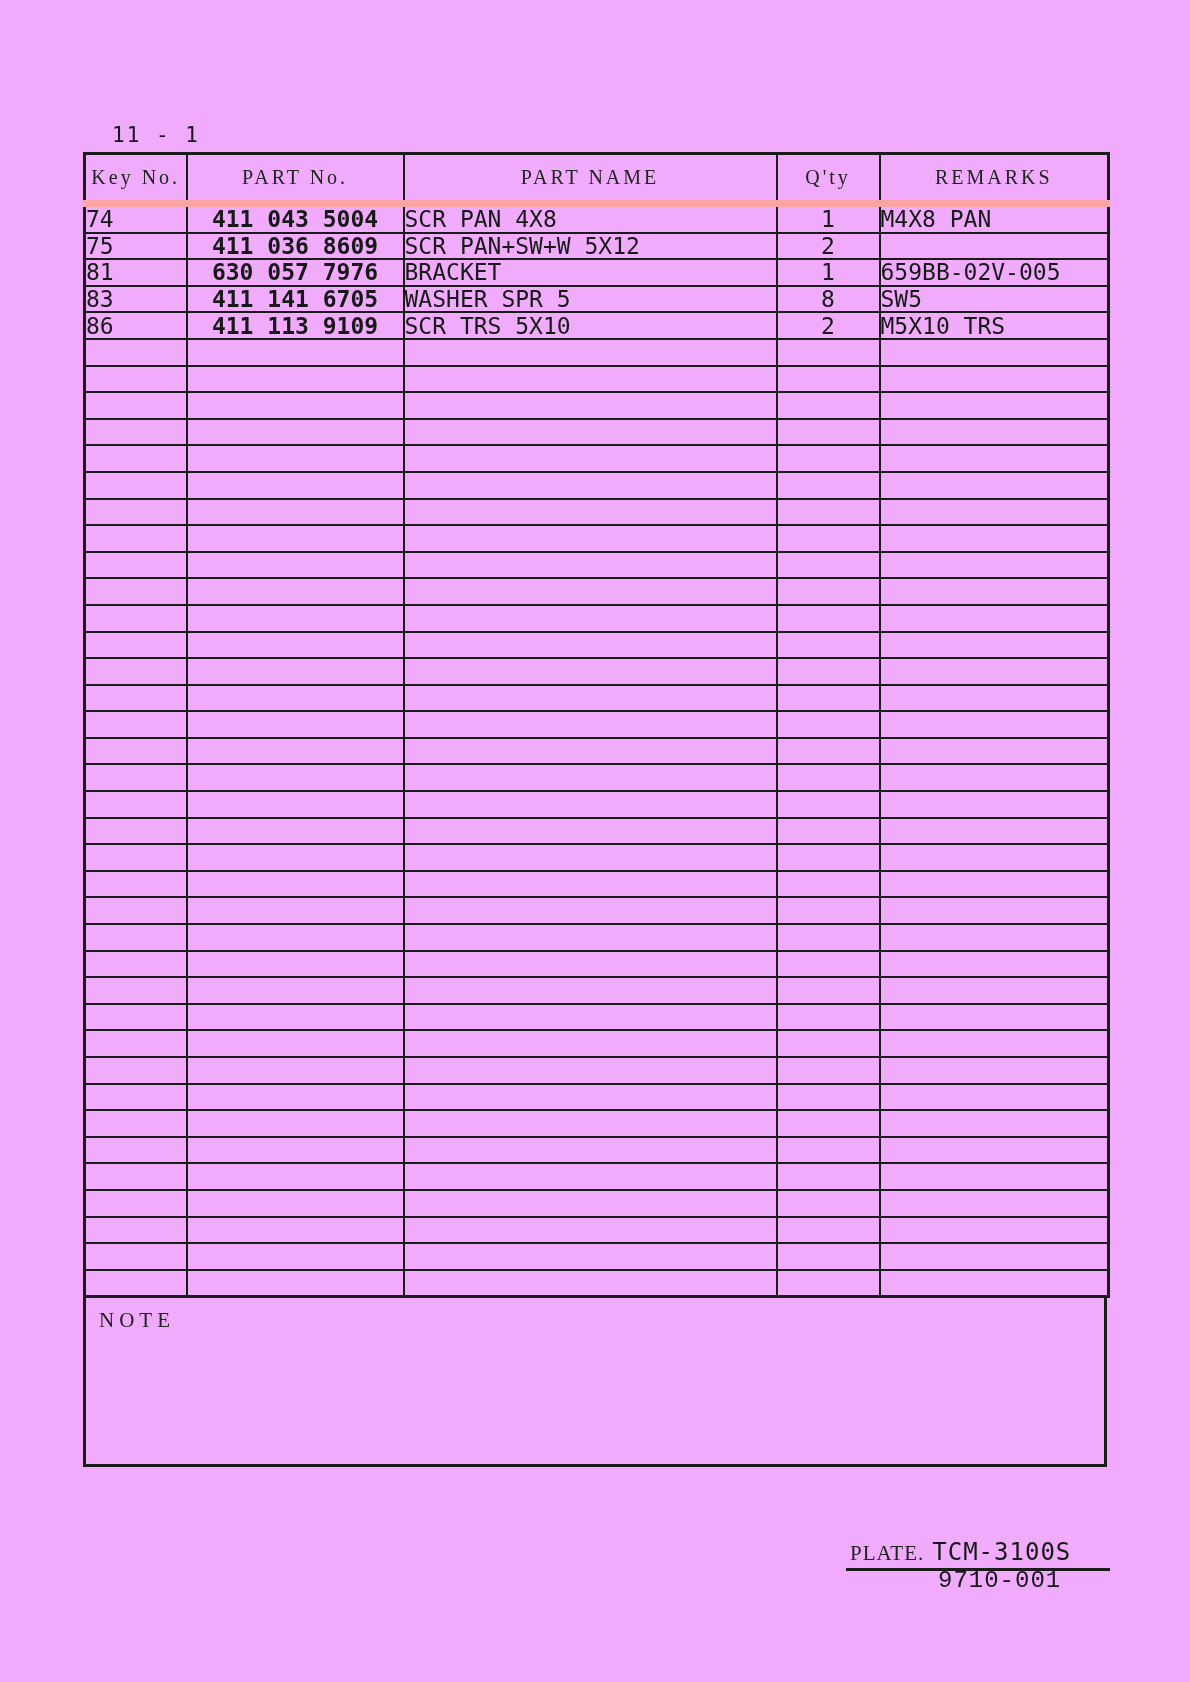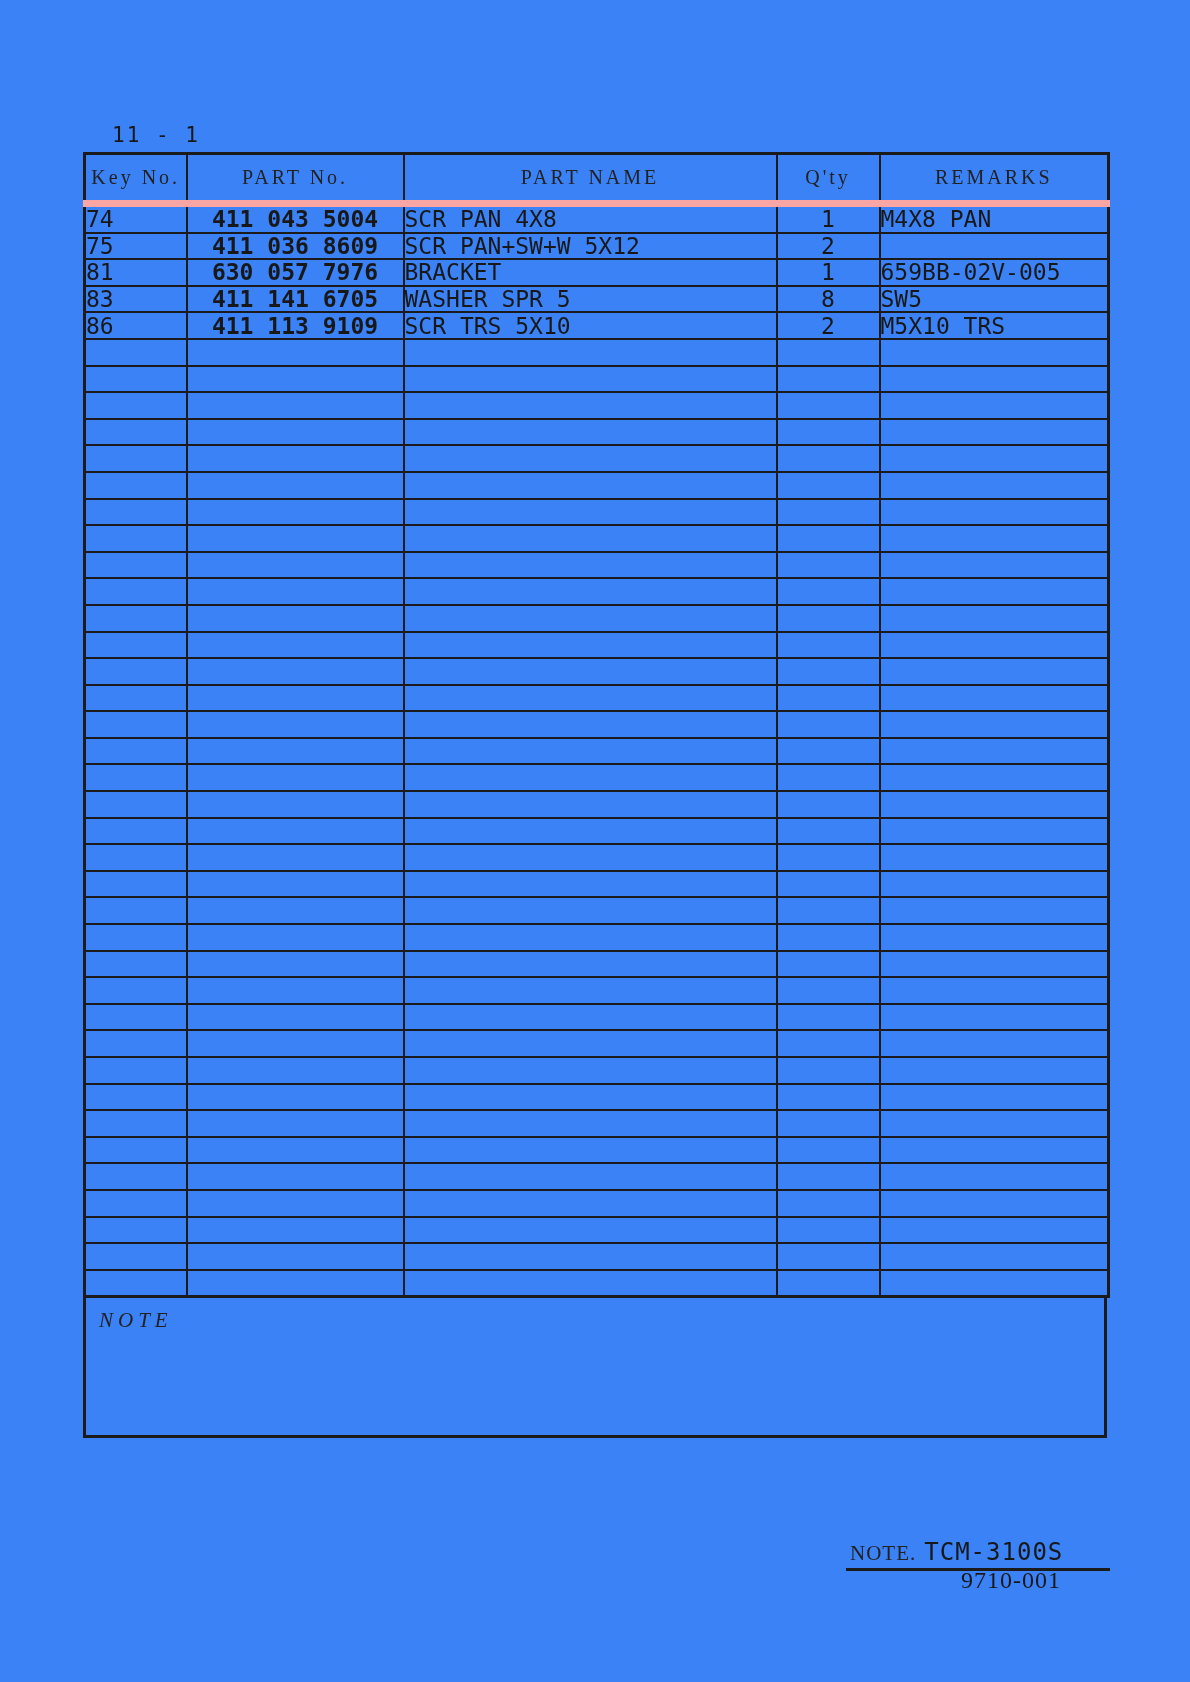--- a/index.html
+++ b/index.html
@@ -4,21 +4,21 @@
 <style>
   html, body {
     margin: 0;
     padding: 0;
     background: #e8e8e8;
   }
   .page {
     position: relative;
     width: 1190px;
     height: 1682px;
-    background: #3b82f6;
+    background: #f0abfc;
     color: #181818;
     font-family: "DejaVu Sans Mono", monospace;
     overflow: hidden;
   }
   .page-number {
     position: absolute;
     left: 112px;
     top: 123px;
     font-size: 21px;
     letter-spacing: 2px;
@@ -67,24 +67,23 @@
   }
   td.c-key     { }
   td.c-partno  { text-align: center; font-weight: bold; }
   td.c-name    { text-align: left; padding-left: 10px; }
   td.c-qty     { text-align: center; }
   td.c-remarks { text-align: left; padding-left: 8px; }
 
   .note-box {
     box-sizing: border-box;
     width: 1024px;
-    height: 140px;
+    height: 169px;
     border: 3px solid #1b1b1b;
     border-top-width: 0;
-    font-style: italic;
   }
   .note-label {
     display: inline-block;
     margin: 10px 0 0 13px;
     font-family: "Liberation Serif", serif;
     font-size: 21px;
     letter-spacing: 5px;
     color: #222;
   }
   .model-block {
@@ -105,24 +104,23 @@
   }
   .model-value {
     font-family: "DejaVu Sans Mono", monospace;
     font-size: 24px;
     letter-spacing: 1px;
   }
   .doc-number {
     position: absolute;
     left: 938px;
     top: 1567px;
-    font-family: Liberation Serif, serif;
+    font-family: Liberation Mono, monospace;
     font-size: 24px;
     letter-spacing: 1px;
-    margin-left: 23px;
   }
 </style>
 </head>
 <body>
 
 <div class="page">
 
   <div class="page-number">11 - 1</div>
 
   <div class="content">
@@ -433,18 +431,18 @@
           </tr>
         </tbody>
     </table>
 
     <div class="note-box">
       <span class="note-label">NOTE</span>
     </div>
   </div>
 
   <div class="model-block">
-    <span class="model-label">NOTE.</span><span class="model-value">TCM-3100S</span>
+    <span class="model-label">PLATE.</span><span class="model-value">TCM-3100S</span>
   </div>
 
   <div class="doc-number">9710-001</div>
 
 </div>
 
 </body></html>

